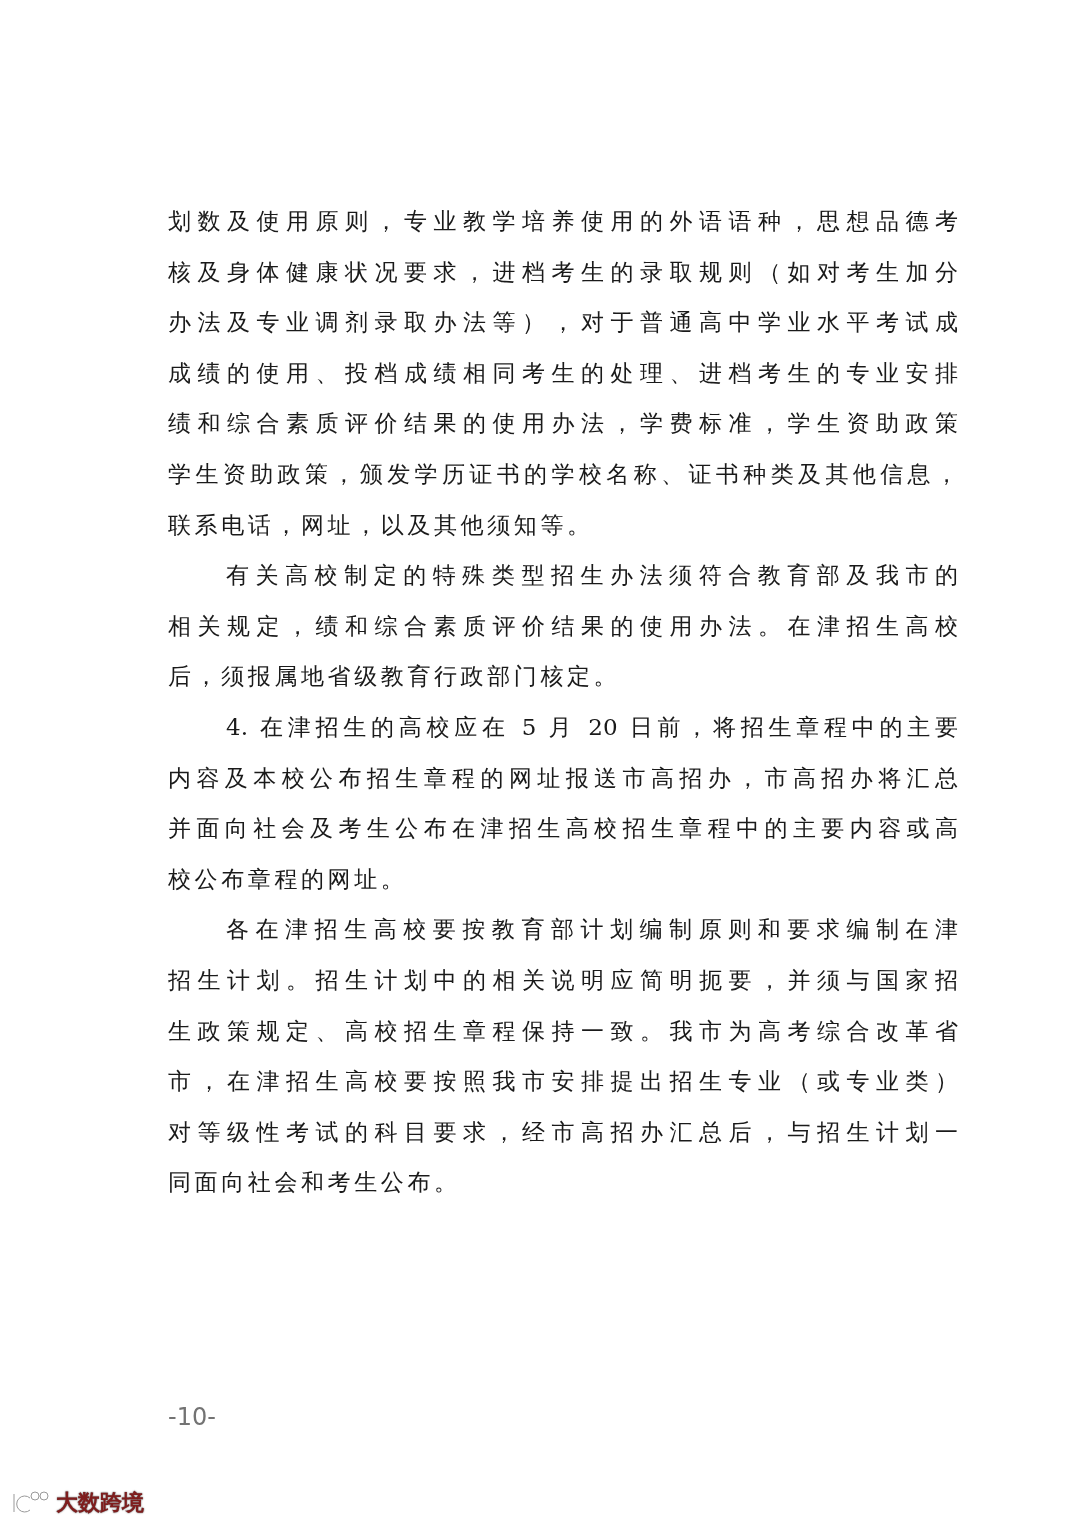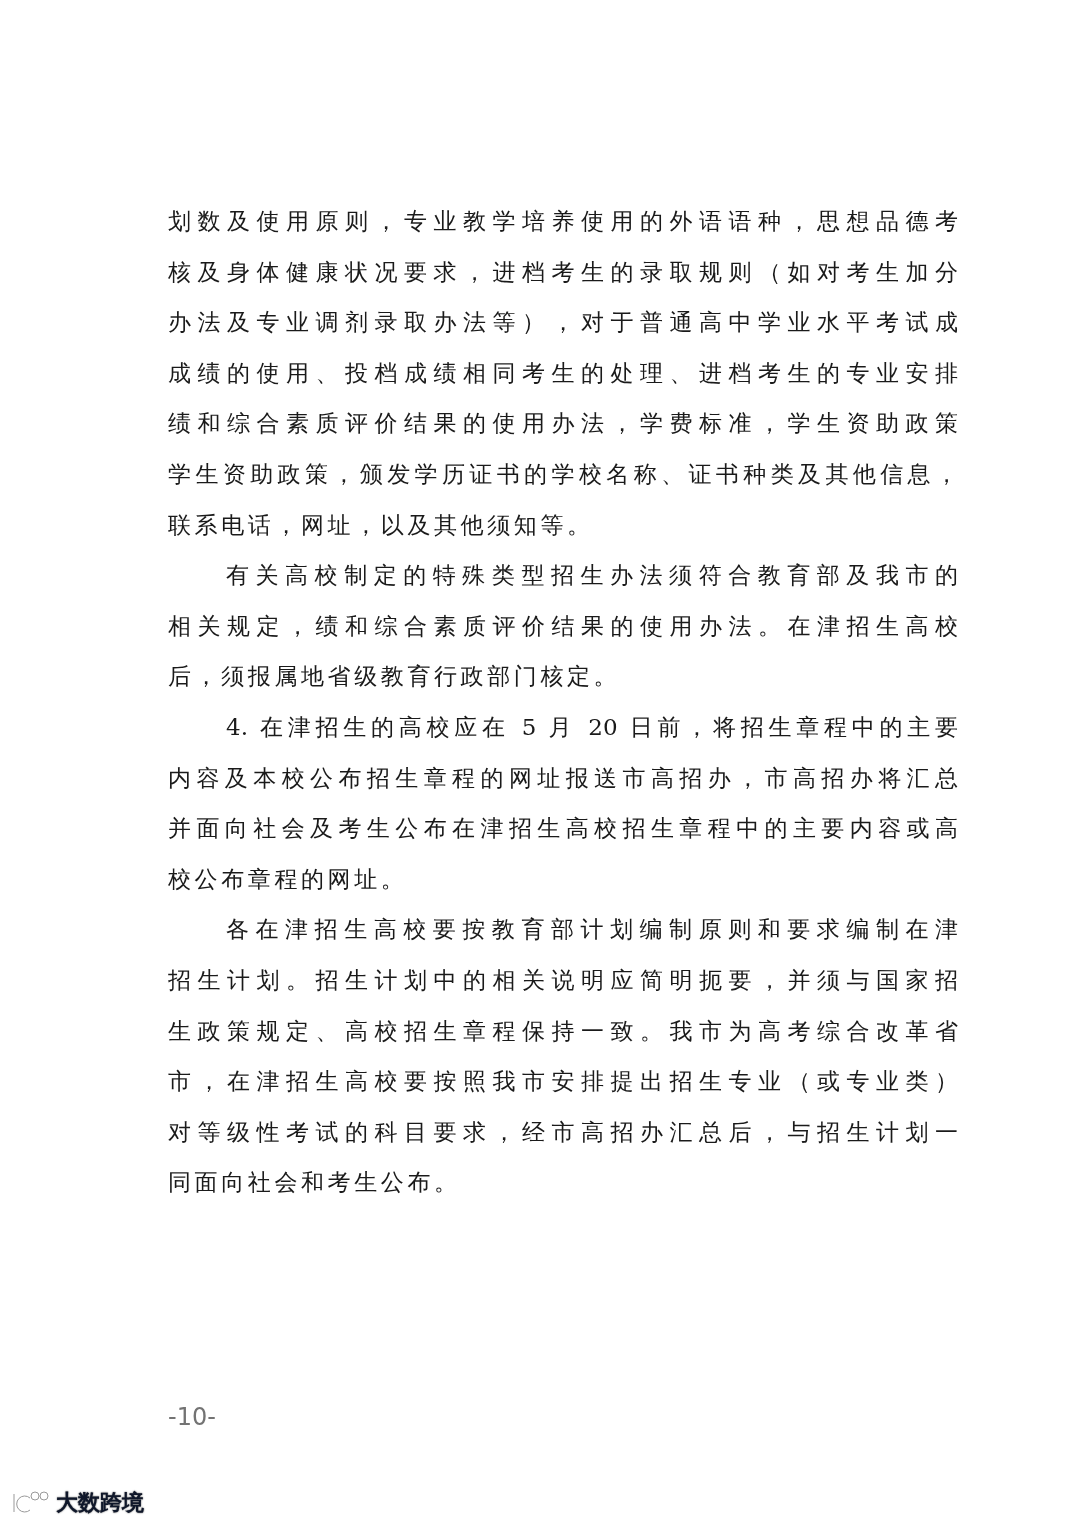--- a/index.html
+++ b/index.html
@@ -40,21 +40,21 @@
       font-family: "DejaVu Sans", "Liberation Sans", sans-serif;
       font-size: 24px;
       color: #737373;
       margin-left: 12px;
     }
     .watermark {
       position: absolute;
       left: 10px; top: 1488px;
       display: flex; align-items: center;
       gap: 6px;
-      color: #0f172a;
+      color: #7f1d1d;
       font-family: "DejaVu Sans", "Liberation Sans", sans-serif;
       font-size: 22px;
       font-weight: bold;
       text-shadow: 0 0 2px #888, 0 0 1px #666;
     }
     .watermark svg { display: block; }
   </style>
 </head>
 <body>
 

